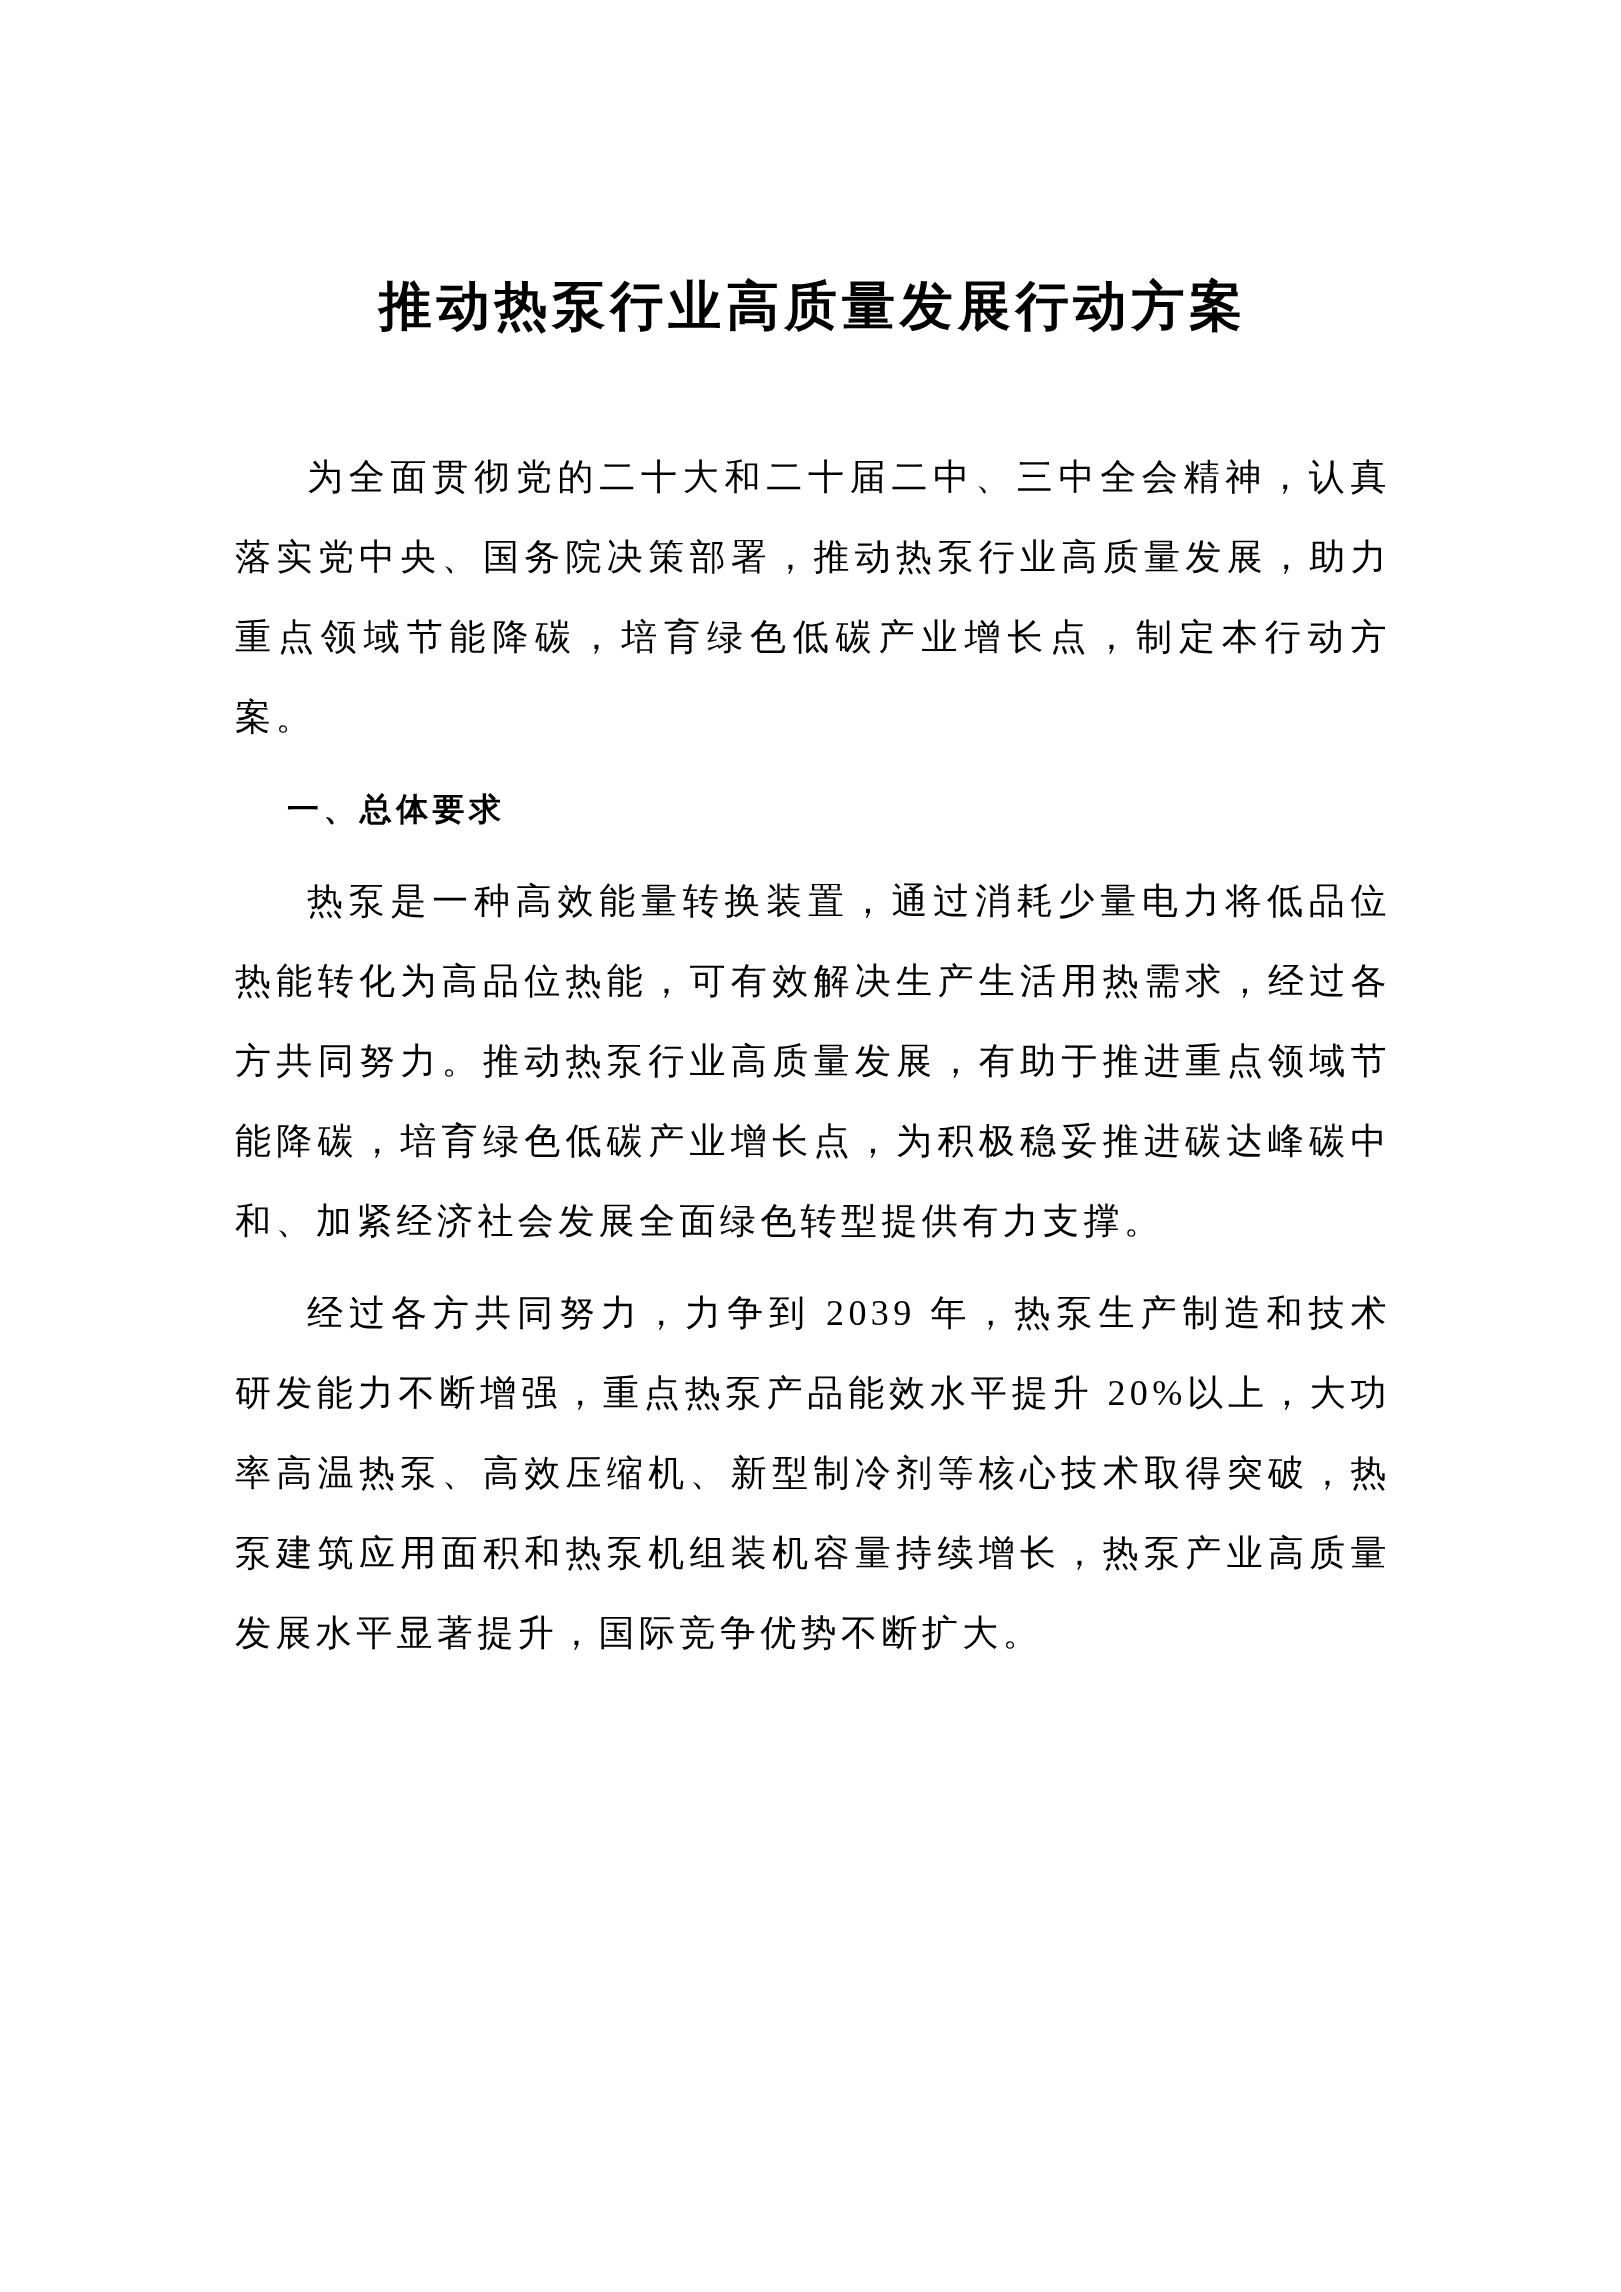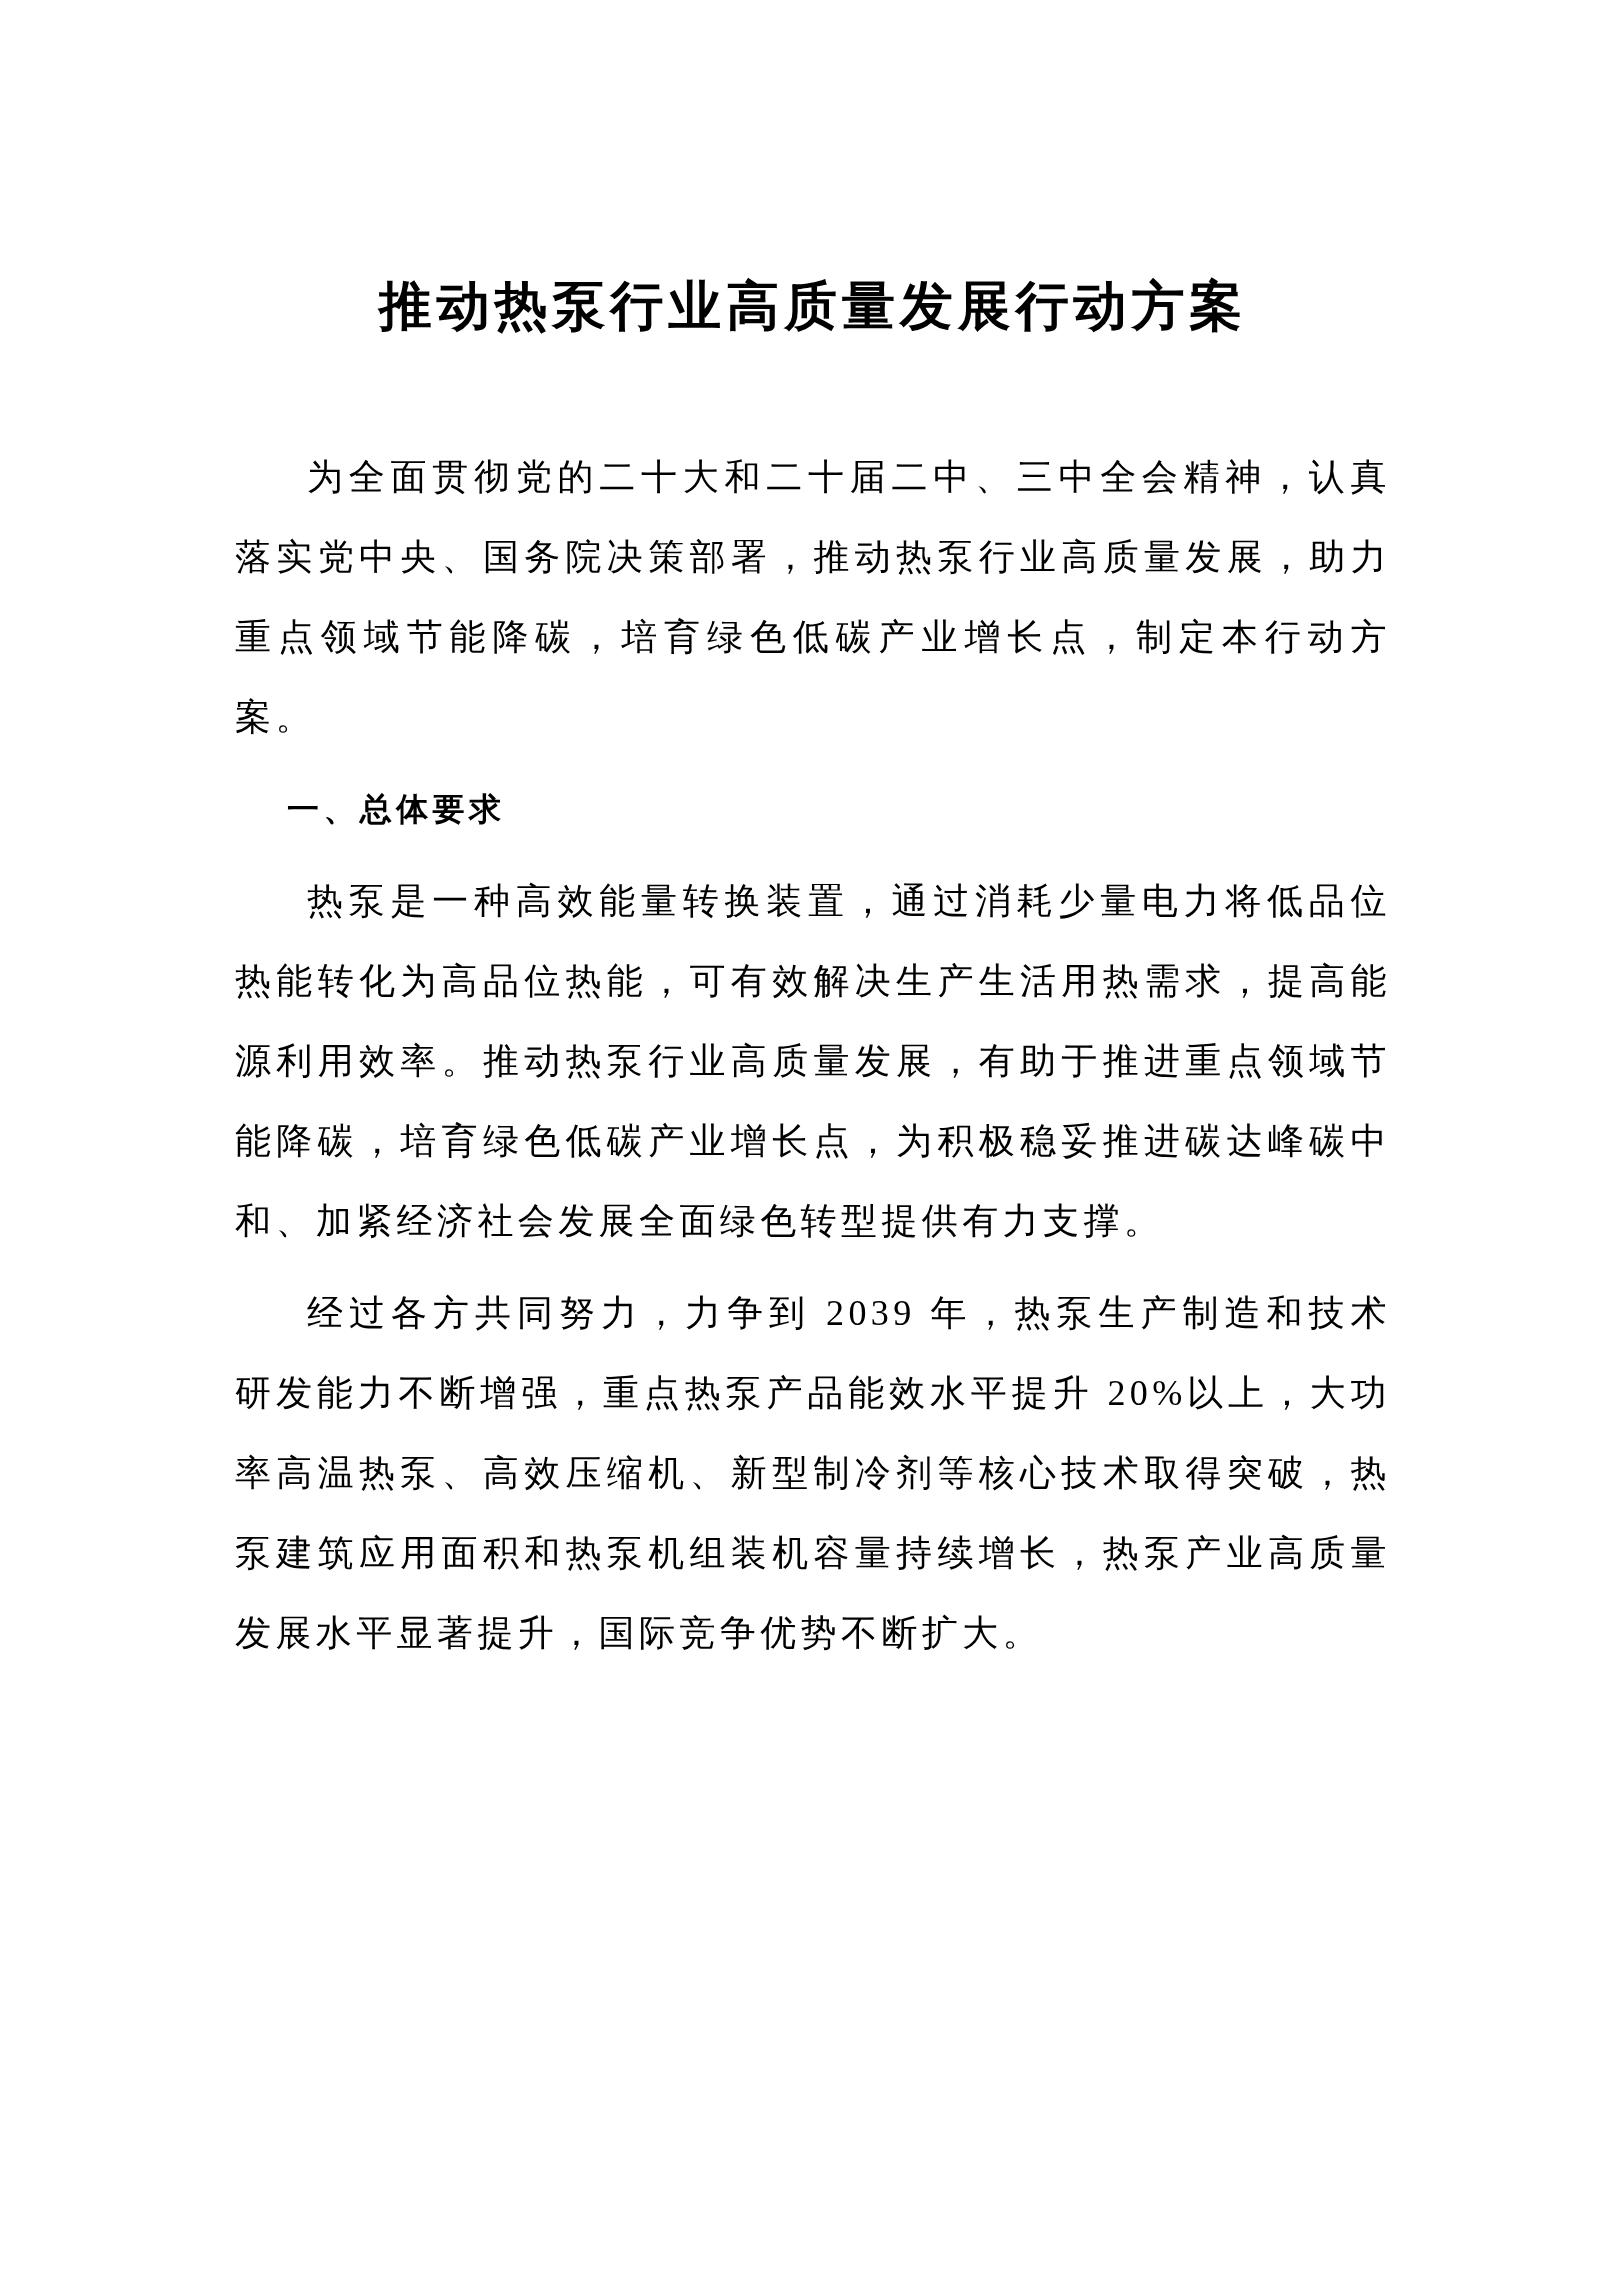--- a/index.html
+++ b/index.html
@@ -62,21 +62,21 @@
 <body>
 
 <div class="doc-page">
 
   <h1 class="doc-title">推动热泵行业高质量发展行动方案</h1>
 
   <p class="para">为全面贯彻党的二十大和二十届二中、三中全会精神，认真落实党中央、国务院决策部署，推动热泵行业高质量发展，助力重点领域节能降碳，培育绿色低碳产业增长点，制定本行动方案。</p>
 
   <h2 class="heading">一、总体要求</h2>
 
-  <p class="para">热泵是一种高效能量转换装置，通过消耗少量电力将低品位热能转化为高品位热能，可有效解决生产生活用热需求，提高能源利用效率。推动热泵行业高质量发展，有助于推进重点领域节能降碳，培育绿色低碳产业增长点，为积极稳妥推进碳达峰碳中和、加紧经济社会发展全面绿色转型提供有力支撑。</p>
+  <p class="para">热泵是一种高效能量转换装置，通过消耗少量电力将低品位热能转化为高品位热能，可有效解决生产生活用热需求，经过各方共同努力。推动热泵行业高质量发展，有助于推进重点领域节能降碳，培育绿色低碳产业增长点，为积极稳妥推进碳达峰碳中和、加紧经济社会发展全面绿色转型提供有力支撑。</p>
 
   <p class="para">经过各方共同努力，力争到 2039 年，热泵生产制造和技术研发能力不断增强，重点热泵产品能效水平提升 20%以上，大功率高温热泵、高效压缩机、新型制冷剂等核心技术取得突破，热泵建筑应用面积和热泵机组装机容量持续增长，热泵产业高质量发展水平显著提升，国际竞争优势不断扩大。</p>
 
 
 
   <div class="page-number">1</div>
 
 </div>
 
 

